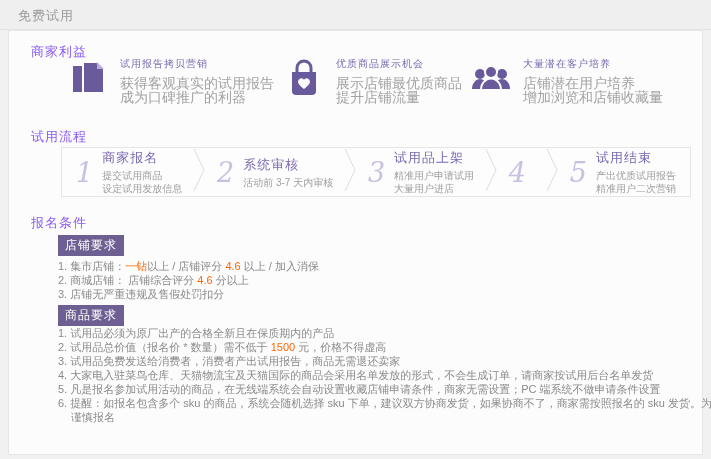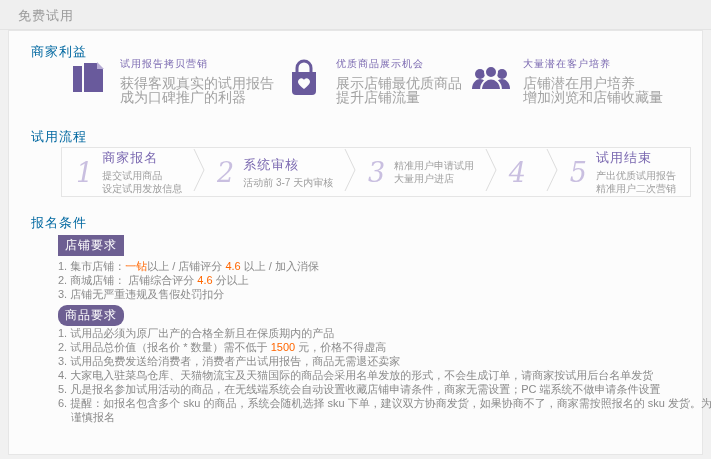--- a/index.html
+++ b/index.html
@@ -14,21 +14,21 @@
     background:#efefef; border-bottom:1px solid #e3e3e3;
   }
   .page-title {
     position:absolute; left:18px; top:7px;
     font-size:13px; color:#9b9b9b; letter-spacing:1px;
   }
   .card {
     position:absolute; left:8px; top:30px; width:695px; height:425px;
     background:#fcfcfc; border:1px solid #e6e6e6;
   }
-  .sec-heading { position:absolute; font-size:13px; color:#0369a1; letter-spacing:1px; }
+  .sec-heading { position:absolute; font-size:13px; color:#8b5cf6; letter-spacing:1px; }
   #h-benefits { left:22px; top:12px; }
   #h-process  { left:22px; top:97px; }
   #h-cond     { left:22px; top:183px; }
 
   
   .benefit { position:absolute; top:26px; display:flex; }
   #benefit-0 { left:57px; }
   #benefit-1 { left:273px; }
   #benefit-2 { left:460px; }
   .benefit .icon-wrap { width:44px; height:44px; margin-right:10px; flex:none; }
@@ -51,21 +51,21 @@
   .step-desc { font-size:10px; color:#9d9d9d; line-height:13px; }
   .chev { flex:none; margin:0 2px; }
 
   
   .badge {
     position:absolute; left:49px;
     background:#6d5f92; color:#ffffff; font-size:12px;
     padding:2px 7px; letter-spacing:1px;
   }
   #badge-shop { top:204px; }
-  #badge-product { top:274px;border-radius:9px; }
+  #badge-product { top:274px; }
   .rules { position:absolute; left:49px; width:640px; font-size:11px; color:#8a8a8a; }
   #rules-shop { top:229px; }
   #rules-product { top:296px; }
   .rule { line-height:13px; margin-bottom:1px; white-space:nowrap; }
   .rule .num { margin-right:3px; }
   .hl { color:#ff6600; }
   .rule-cont { padding-left:13px; line-height:13px; }
   .rule-cont:empty { display:none; }
 
   
@@ -156,20 +156,21 @@
         <div class="step-desc">活动前 3-7 天内审核</div>
         <div class="step-desc"></div>
       </div>
     </div>
     <span class="chev"><svg width="13" height="44" viewBox="0 0 13 44">
           <polyline points="1,1 11,22 1,43" fill="none" stroke="#dddddd" stroke-width="1"></polyline>
         </svg></span>
     <div class="step">
       <span class="step-num">3</span>
       <div>
+        <div class="step-title">试用品上架</div>
         <div class="step-desc">精准用户申请试用</div>
         <div class="step-desc">大量用户进店</div>
       </div>
     </div>
     <span class="chev"><svg width="13" height="44" viewBox="0 0 13 44">
           <polyline points="1,1 11,22 1,43" fill="none" stroke="#dddddd" stroke-width="1"></polyline>
         </svg></span>
     <div class="step">
       <span class="step-num">4</span>
     </div>

